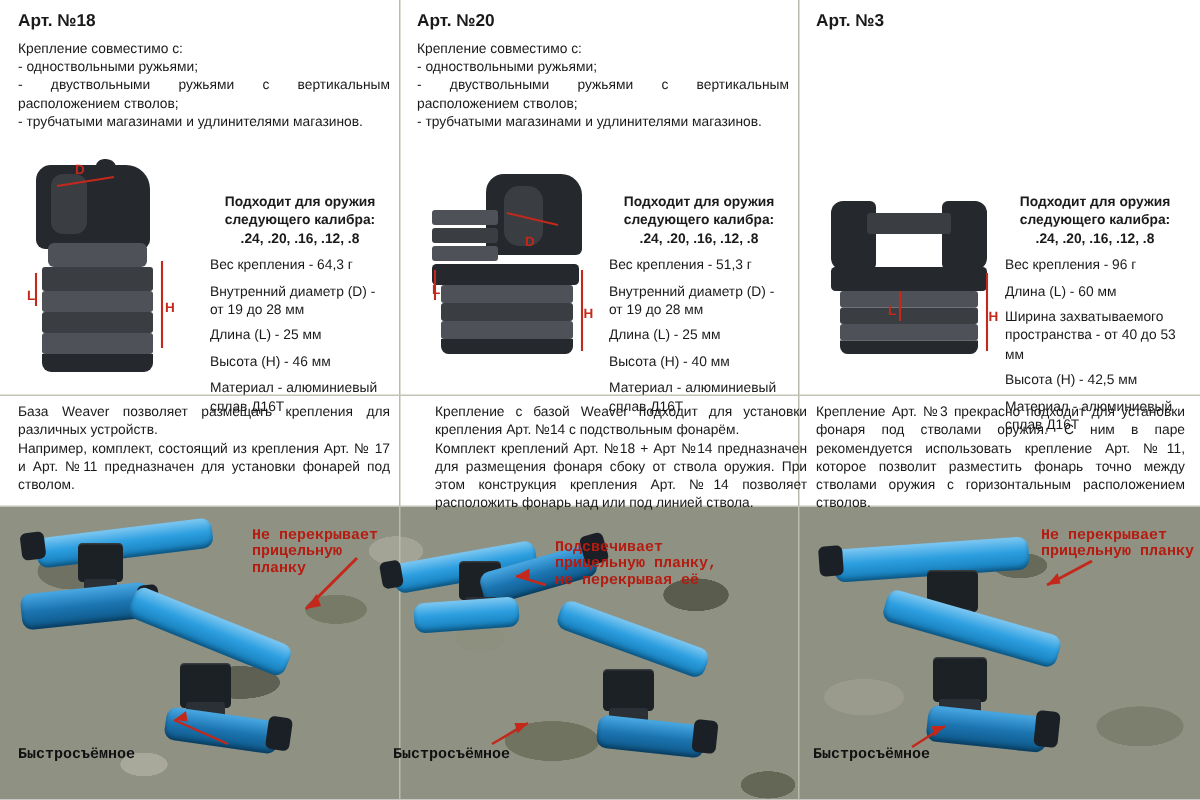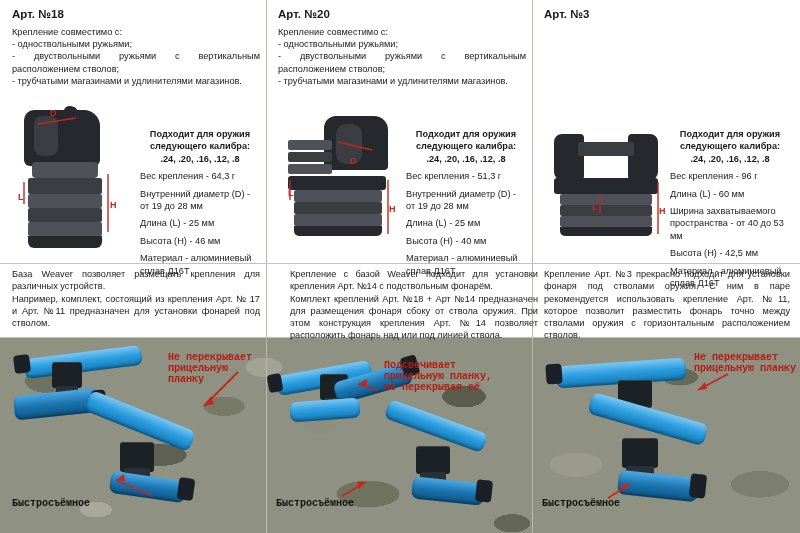--- a/index.html
+++ b/index.html
@@ -199,21 +199,21 @@
       <path d="M2 64 L2 84" stroke="#c4281a" stroke-width="1.4"></path>
       <text x="0" y="80" fill="#c4281a" font-size="9" font-weight="bold" font-family="Liberation Sans">L</text>
     </svg>
   </div>
 
   <div class="lower-txt" style="left:290px;top:268px;width:248px">
     <div style="white-space:pre-line">Крепление с базой Weaver подходит для установки крепления Арт. №14 с подствольным фонарём.
 Комплект креплений Арт. №18 + Арт №14 предназначен для размещения фонаря сбоку от ствола оружия. При этом конструкция крепления Арт. №14 позволяет расположить фонарь над или под линией ствола.</div>
   </div>
 
-  <div style="position:absolute;left:266px;top:338px;width:266px;height:170px">
+  <div style="position:absolute;left:252px;top:338px;width:266px;height:170px">
     <div class="tube" style="left:10px;top:30px;width:96px;height:20px;transform:rotate(-10deg)"></div>
     <div class="cap" style="left:2px;top:36px;width:14px;height:18px;transform:rotate(-10deg)"></div>
     <div class="clamp" style="left:54px;top:36px;width:28px;height:26px"></div>
     <div class="tube dark" style="left:68px;top:34px;width:78px;height:22px;transform:rotate(-16deg)"></div>
     <div class="cap" style="left:136px;top:18px;width:16px;height:20px;transform:rotate(-16deg)"></div>
     <div class="clampx" style="left:58px;top:60px;width:22px;height:12px"></div>
     <div class="tube" style="left:24px;top:62px;width:70px;height:20px;transform:rotate(-4deg)"></div>
 
     <div class="tube" style="left:118px;top:78px;width:104px;height:20px;transform:rotate(20deg)"></div>
     <div class="clamp" style="left:150px;top:108px;width:34px;height:28px"></div>

